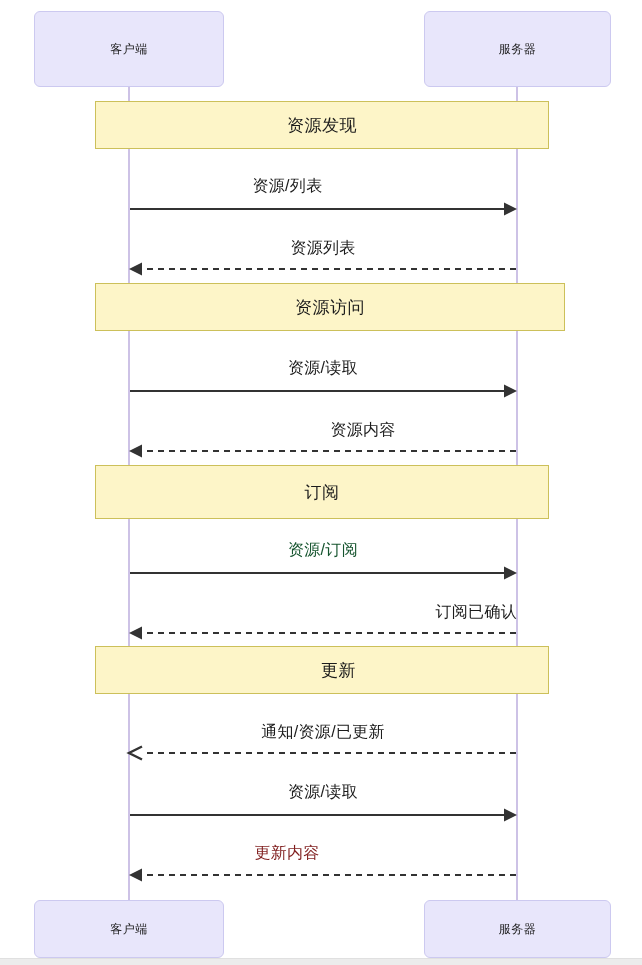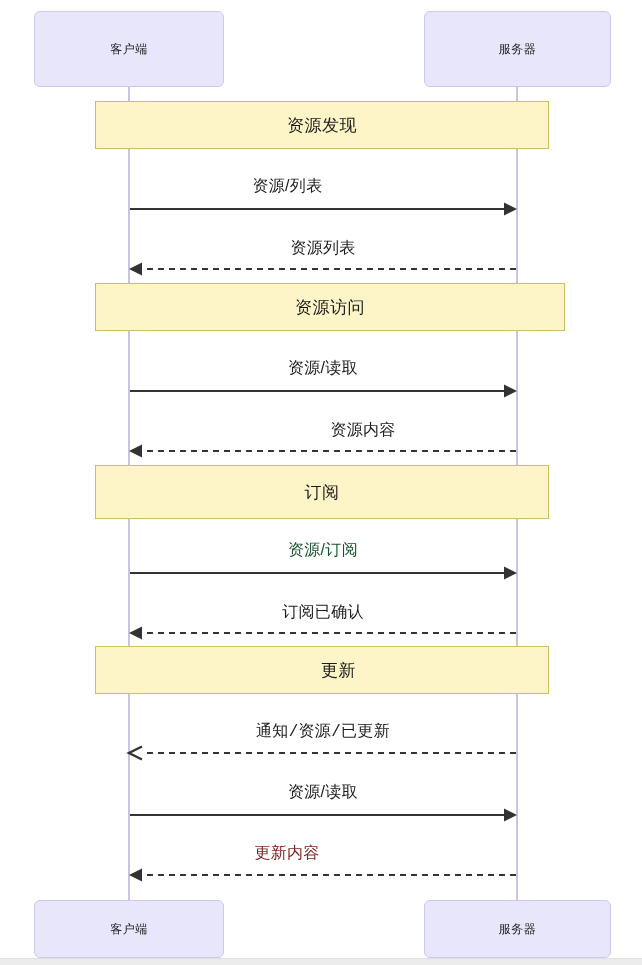--- a/index.html
+++ b/index.html
@@ -142,28 +142,28 @@
           <polygon points="0,7 13,0.5 13,13.5" fill="#333333"></polygon>
         </svg>
       </div>
       <div class="message-label" style="left: 129px; width: 388px; top: 542px; color: #14532d;">资源/订阅</div>
       <div class="msg-line-wrap" style="left: 129px; width: 388px; top: 566px;">
         <svg width="388" height="14" viewBox="0 0 388 14">
           <line x1="1" y1="7" x2="375" y2="7" stroke="#333333" stroke-width="2.2"></line>
           <polygon points="388,7 375,0.5 375,13.5" fill="#333333"></polygon>
         </svg>
       </div>
-      <div class="message-label" style="left: 129px; width: 388px; top: 604px; color: rgb(27, 27, 27);">订阅已确认</div>
+      <div class="message-label" style="left: 129px; width: 388px; top: 604px; color: rgb(27, 27, 27); text-align: right;">订阅已确认</div>
       <div class="msg-line-wrap" style="left: 129px; width: 388px; top: 626px;">
         <svg width="388" height="14" viewBox="0 0 388 14">
           <line x1="387" y1="7" x2="13" y2="7" stroke="#333333" stroke-width="2.2" stroke-dasharray="6,5"></line>
           <polygon points="0,7 13,0.5 13,13.5" fill="#333333"></polygon>
         </svg>
       </div>
-      <div class="message-label" style="left: 129px; width: 388px; top: 724px; color: rgb(27, 27, 27); font-family: Liberation Mono, monospace;">通知/资源/已更新</div>
+      <div class="message-label" style="left: 129px; width: 388px; top: 724px; color: rgb(27, 27, 27);">通知/资源/已更新</div>
       <div class="msg-line-wrap" style="left: 129px; width: 388px; top: 746px;">
         <svg width="388" height="14" viewBox="0 0 388 14">
           <line x1="387" y1="7" x2="13" y2="7" stroke="#333333" stroke-width="2.2" stroke-dasharray="6,5"></line>
           <path d="M 13 0.5 L 0 7 L 13 13.5" fill="none" stroke="#333333" stroke-width="2.4" stroke-linecap="butt" stroke-linejoin="miter"></path>
         </svg>
       </div>
       <div class="message-label" style="left: 129px; width: 388px; top: 784px; color: rgb(27, 27, 27);">资源/读取</div>
       <div class="msg-line-wrap" style="left: 129px; width: 388px; top: 808px;">
         <svg width="388" height="14" viewBox="0 0 388 14">
           <line x1="1" y1="7" x2="375" y2="7" stroke="#333333" stroke-width="2.2"></line>

